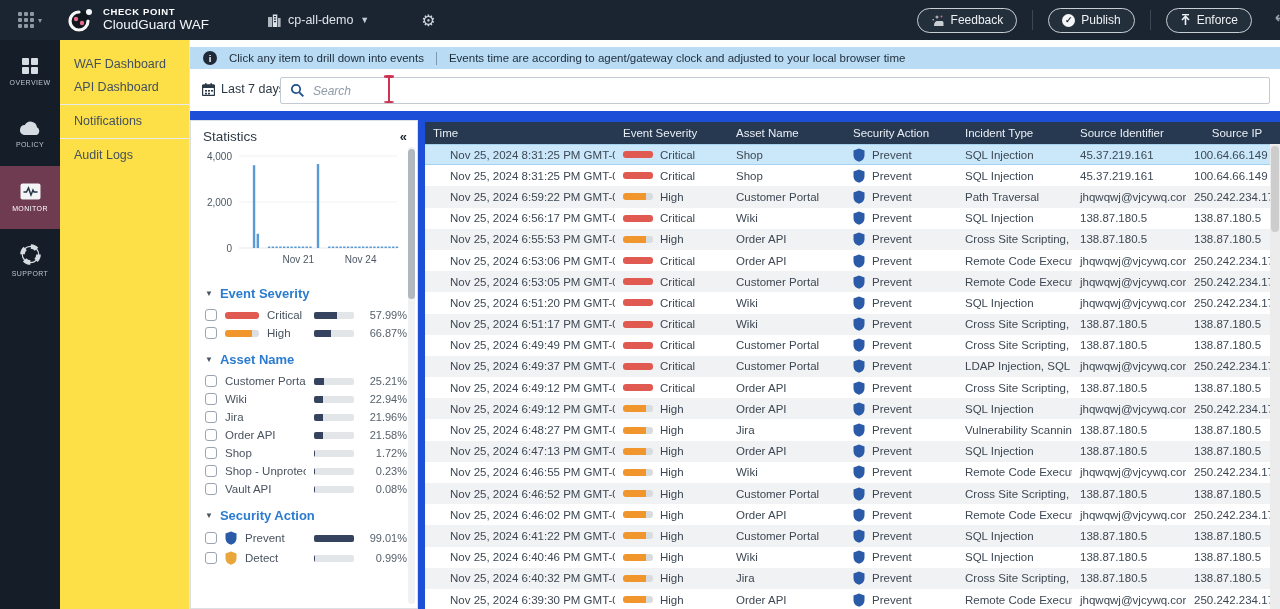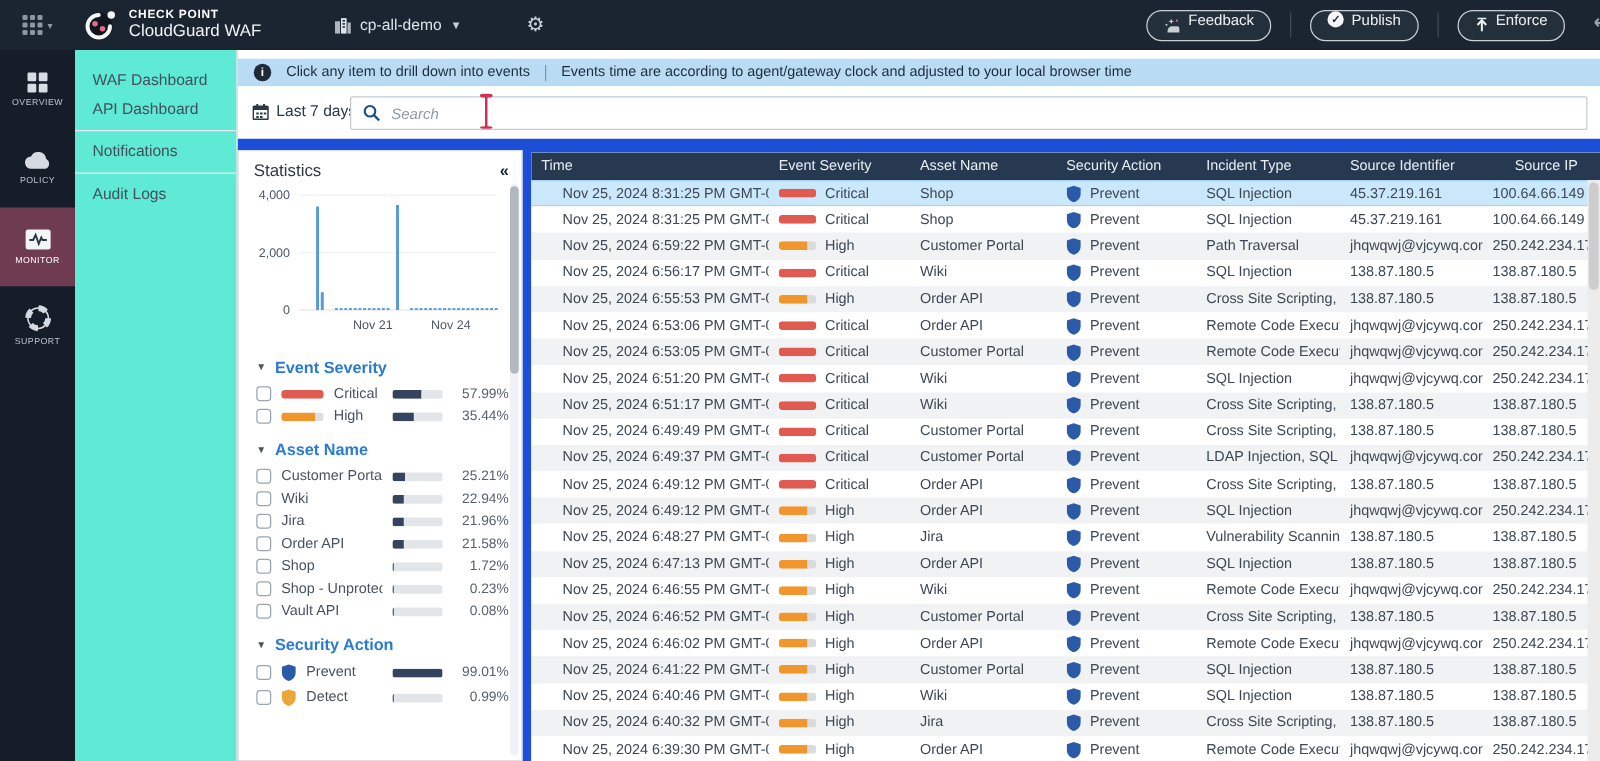--- a/index.html
+++ b/index.html
@@ -15,41 +15,41 @@
   .apps-grid i { background:#8d97a3; border-radius:1px; }
   .apps .caret { color:#8d97a3; font-size:8px; margin-left:2px; }
   .logo { width:28px; height:28px; margin-left:6px; position:relative; flex:none; }
   .brand { margin-left:9px; line-height:1.1; }
   .brand1 { color:#fff; font-size:9.5px; font-weight:bold; letter-spacing:.6px; }
   .brand2 { color:#f2f5f8; font-size:13.5px; }
   .tenant { margin-left:58px; display:flex; align-items:center; gap:7px; color:#dde3e9; font-size:12.5px; cursor:pointer; }
   .tenant .caret { font-size:9px; color:#c3cbd4; }
   .gear { margin-left:52px; color:#ccd3da; font-size:16px; cursor:pointer; }
   .tb-spacer { flex:1; }
-  .pill { display:flex; gap:6px; height:25px; padding:0 13px; border-radius:13px;
+  .pill { display:flex; align-items:center; gap:6px; height:25px; padding:0 13px; border-radius:13px;
           background:#242f3c; border:1px solid #c9ced4; color:#eef1f4; font-size:12px;
           font-family:"Liberation Sans", sans-serif; cursor:pointer; }
   .pill .ic { display:flex; align-items:center; }
   .vdiv { width:1px; height:20px; background:#3c4857; margin:0 15px; }
   .pub-circle { width:13px; height:13px; border-radius:50%; background:#f4f6f8; color:#1b2531;
                 font-size:9px; font-weight:bold; display:flex; align-items:center; justify-content:center; }
   .edge-ic { margin-left:18px; margin-right:-6px; color:#9aa4b0; }
 
   
   .rail { position:absolute; left:0; top:40px; width:60px; height:569px; background:#151d28; z-index:20; }
   .rail-item { height:63px; display:flex; flex-direction:column; align-items:center; justify-content:center;
                gap:5px; cursor:pointer; }
   .rail-item .lbl { font-size:7px; letter-spacing:.4px; color:#bcc4cc; }
   .rail-item.active { background:#6e3b50; }
   .rail-item.active .lbl { color:#fff; }
   .ri-overview { display:grid; grid-template-columns:7px 7px; grid-template-rows:7px 7px; gap:2px; }
   .ri-overview i { background:#d8dde3; border-radius:1px; }
 
   
-  .subnav { position:absolute; left:60px; top:40px; width:130px; height:569px; background:#5eead4;
+  .subnav { position:absolute; left:60px; top:40px; width:130px; height:569px; background:#fde047;
             border-right:1px solid #e2e6ea; z-index:10; padding-top:8px; }
   .subnav .group { padding:5px 0; }
   .subnav .group + .group { border-top:1px solid #e7eaee; }
   .nav-item { height:23px; line-height:23px; padding:0 14px; font-size:12.5px; color:#42505f;
               white-space:nowrap; cursor:pointer; }
   .nav-item.active { background:#c6e3f7; color:#2b3a4a; }
 
   
   .content { position:absolute; left:190px; top:40px; width:1090px; height:569px; background:#fff; }
   .banner { position:absolute; left:0; top:7px; right:0; height:22px; background:#b9dbf4;
@@ -365,21 +365,21 @@
             <div class="f-row">
               <span class="cbx"></span>
               <span class="swatch" style="width: 34px;">
                 <i style="width:78%;background:#f0962d"></i>
                 <i style="flex:1;background:#dcdfe2"></i>
               </span>
               <span class="f-label">High</span>
               <span class="ptrack">
                 <span class="pfill" style="width: 42%; display: block;"></span>
               </span>
-              <span class="pct">35.44%</span>
+              <span class="pct">66.87%</span>
             </div>
             <div class="sec-head">
               <span class="sec-caret">▼</span>
               <span class="sec-title">Asset Name</span>
             </div>
             <div class="f-row">
               <span class="cbx"></span>
               <span class="f-label">Customer Portal</span>
               <span class="ptrack">
                 <span class="pfill" style="width: 25%; display: block;"></span>

